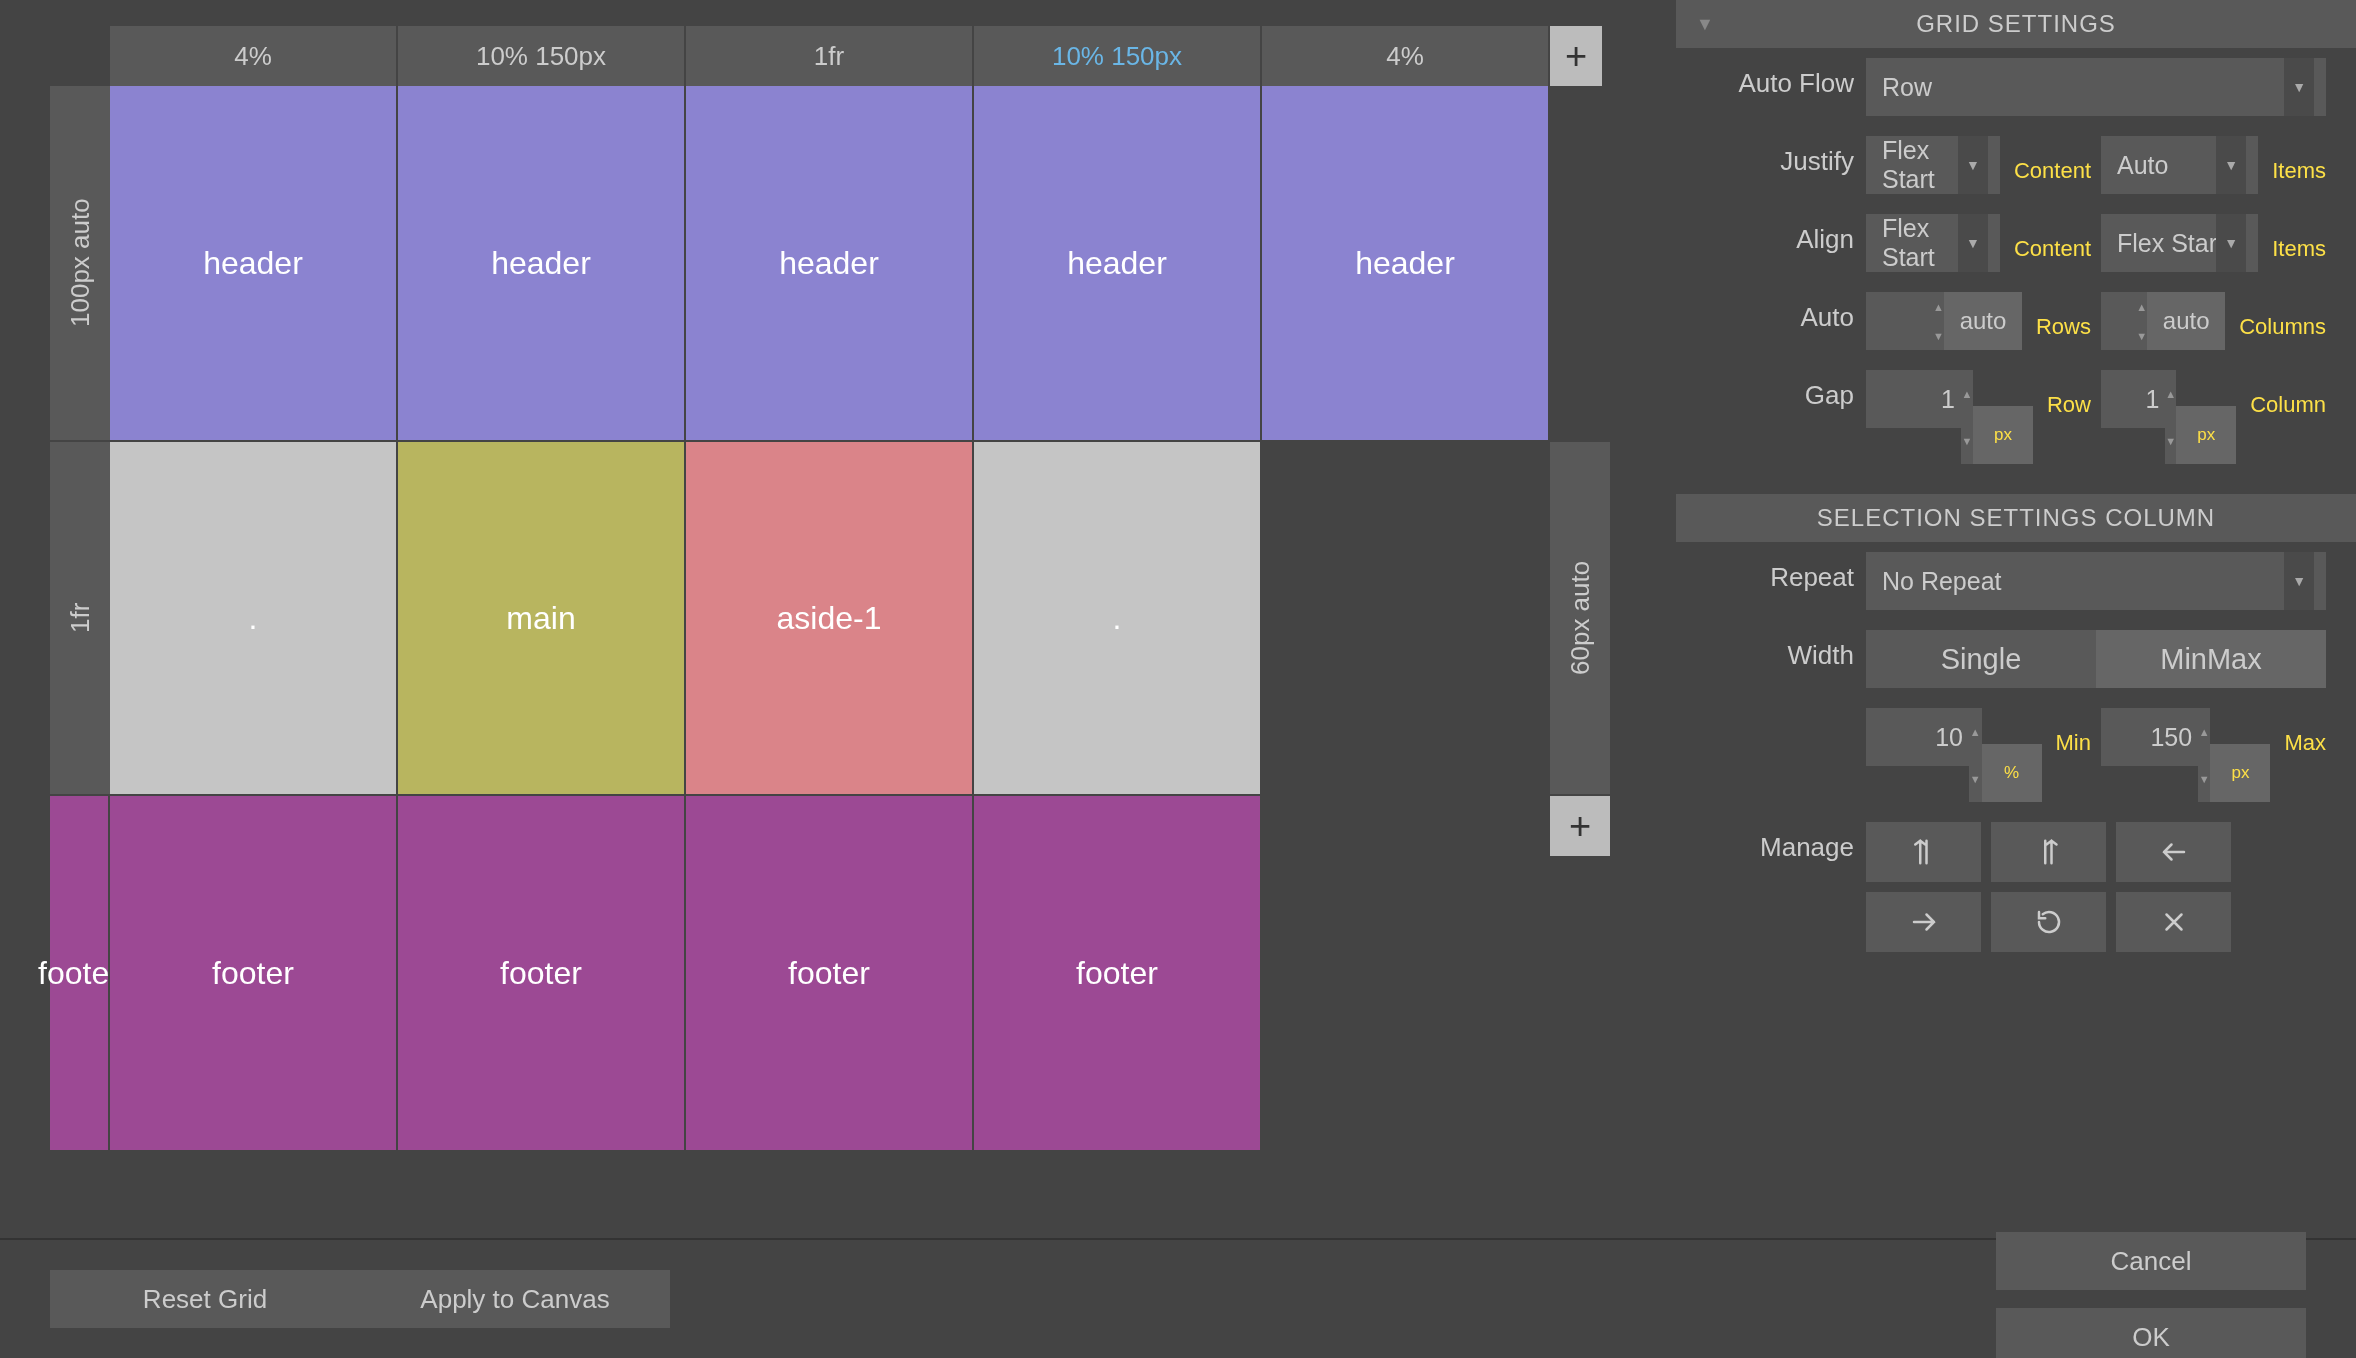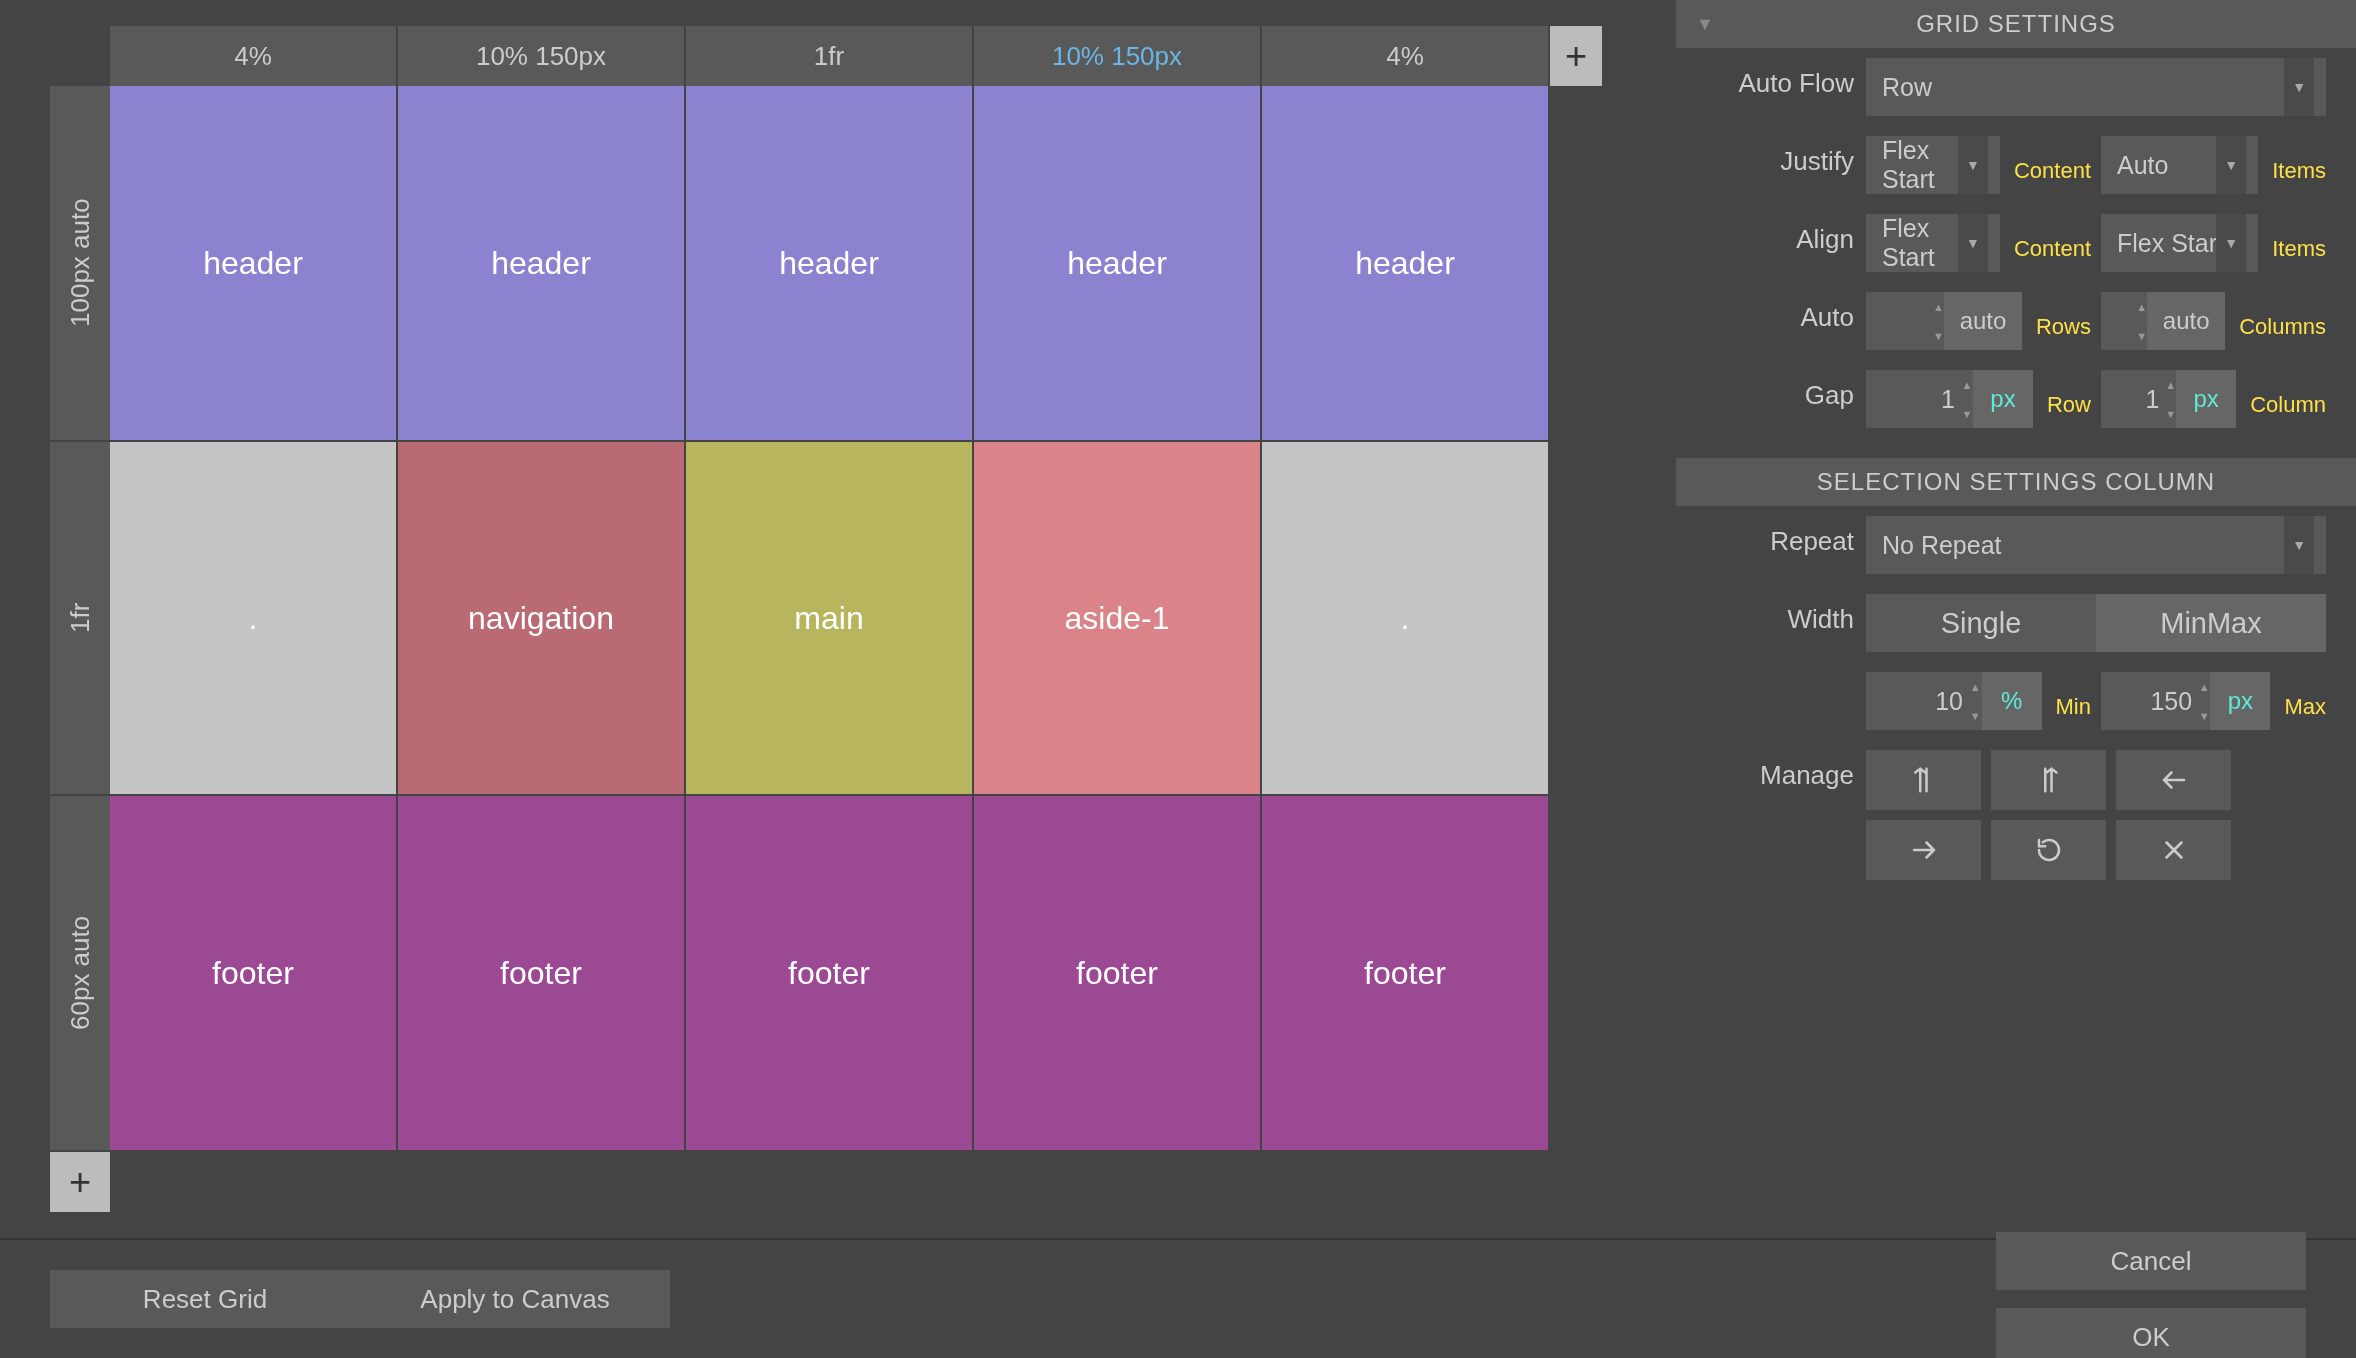--- a/index.html
+++ b/index.html
@@ -30,21 +30,21 @@
 .setting-controls { flex: 1; display: flex; gap: 10px; }
 .control-col { flex: 1; display: flex; flex-direction: row; }
 .sub-label { font-size: 22px; color: #fde047; margin-top: 22px; padding-left: 14px; }
 .select-box { background: #595959; height: 58px; display: flex; align-items: center; padding: 0 16px; font-size: 25px; color: #ccc; position: relative; cursor: pointer; flex: 1; }
 .select-box::after { content: ""; position: absolute; right: 12px; top: 0; bottom: 0; width: 30px; background: #4a4a4a; }
 .select-arrow { position: absolute; right: 20px; font-size: 14px; color: #aaa; z-index: 1; }
 .input-group { display: flex; flex: 1; }
 .num-input { background: #595959; height: 58px; border: none; color: #ccc; font-size: 25px; text-align: right; padding-right: 6px; width: 100%; outline: none; }
 .spinner { width: 22px; background: #595959; display: flex; flex-direction: column; }
 .spinner-btn { flex: 1; display: flex; align-items: center; justify-content: center; font-size: 11px; color: #999; cursor: pointer; }
-.unit-box { background: #666; height: 58px; display: flex; align-items: center; padding: 0 14px; font-size: 24px; color: #5eead4; min-width: 60px; justify-content: center; }
+.unit-box { background: #666; height: 58px; display: flex; align-items: center; padding: 0 14px; font-size: 17px; color: #fde047; min-width: 60px; justify-content: center; margin-top: 36px; }
 .unit-input { background: #666; height: 58px; border: none; color: #ccc; font-size: 24px; text-align: center; width: 78px; outline: none; }
 .toggle-group { display: flex; flex: 1; }
 .toggle-btn { flex: 1; background: #595959; height: 58px; display: flex; align-items: center; justify-content: center; font-size: 29px; color: #ccc; cursor: pointer; }
 .toggle-btn.active { background: #666; }
 .manage-btns { display: flex; gap: 10px; flex-wrap: wrap; }
 .manage-btn { width: 115px; height: 60px; background: #595959; display: flex; align-items: center; justify-content: center; cursor: pointer; font-size: 28px; color: #ccc; }
 .manage-btn svg { width: 30px; height: 30px; fill: none; stroke: #ccc; stroke-width: 2; }
 
 .footer-bar { height: 120px; border-top: 2px solid #333; display: flex; align-items: center; padding: 0 50px; justify-content: space-between; }
 .footer-left { display: flex; }
@@ -66,21 +66,20 @@
         <div class="add-btn">+</div>
         <div class="row-header">100px auto</div>
         <div class="cell header-cell">header</div>
         <div class="cell header-cell">header</div>
         <div class="cell header-cell">header</div>
         <div class="cell header-cell">header</div>
         <div class="cell header-cell">header</div>
         <div class="corner"></div>
         <div class="row-header">1fr</div>
         <div class="cell empty-cell">.</div>
-        <div class="cell nav-cell">navigation</div>
         <div class="cell main-cell">main</div>
         <div class="cell aside-cell">aside-1</div>
         <div class="cell empty-cell">.</div>
         <div class="corner"></div>
         <div class="row-header">60px auto</div>
         <div class="cell footer-cell">footer</div>
         <div class="cell footer-cell">footer</div>
         <div class="cell footer-cell">footer</div>
         <div class="cell footer-cell">footer</div>
         <div class="cell footer-cell">footer</div>

